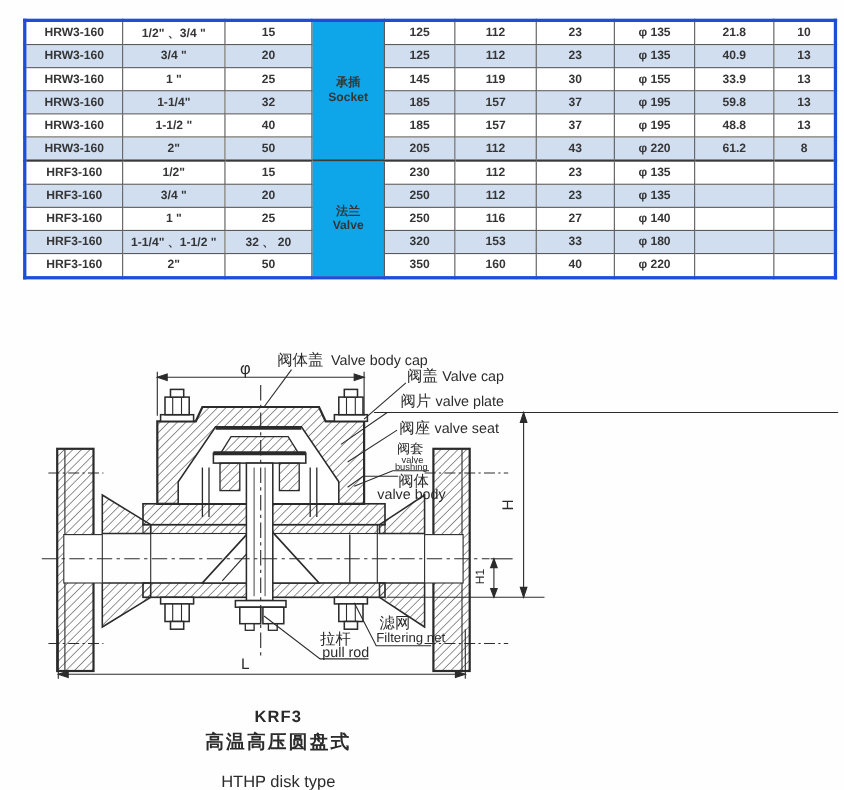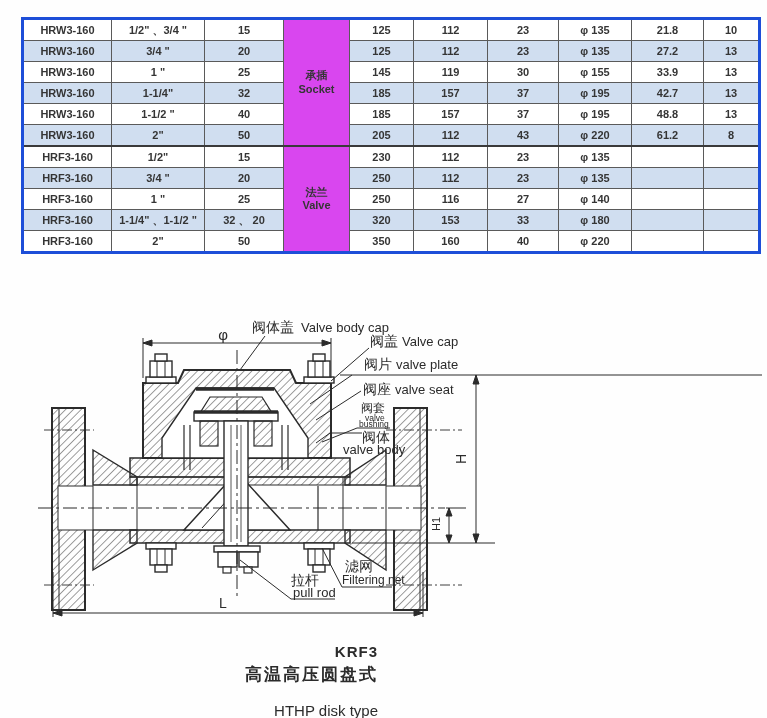--- a/index.html
+++ b/index.html
@@ -5,27 +5,27 @@
   html,body{margin:0;padding:0;}
   body{width:767px;height:718px;position:relative;background:#fefefe;
        font-family:"Liberation Sans",sans-serif;color:#2b2b2b;overflow:hidden;}
   
   #spec{position:absolute;left:21px;top:17px;width:737px;border-collapse:collapse;
         table-layout:fixed;border:3px solid #1d4ed8;
         font:bold 11px "Liberation Sans",sans-serif;color:#353535;}
   #spec td{border:1px solid #5a5a5a;text-align:center;vertical-align:middle;
            height:20px;padding:0;white-space:nowrap;overflow:hidden;background:#fff;}
   #spec tr.shade td{background:#d0def0;}
-  #spec td.section{background:#d946ef;line-height:1.2;}
+  #spec td.section{background:#0ea5e9;line-height:1.2;}
   #spec tr.sect-split td{border-top:2px solid #3a3a3a;}
   
   #drawing{position:absolute;left:0;top:0;}
   text{font-family:"Liberation Sans",sans-serif;fill:#2b2b2b;}
   
-  #caption{position:absolute;left:128px;top:643px;width:250px;text-align:right;}
+  #caption{position:absolute;left:128px;top:643px;width:250px;text-align:center;}
   #caption .m{font:bold 15px "Liberation Sans",sans-serif;letter-spacing:1px;}
   #caption .zh{font:bold 17px "Liberation Sans",sans-serif;letter-spacing:2px;margin-top:3px;}
   #caption .en{font:15px "Liberation Sans",sans-serif;margin-top:16px;}
 </style>
 </head>
 <body>
 
 <table id="spec">
   <colgroup>
       <col style="width:89px">
@@ -56,21 +56,21 @@
     <td>10</td>
   </tr>
   <tr class="shade">
     <td>HRW3-160</td>
         <td>3/4 "</td>
         <td>20</td>
         <td>125</td>
         <td>112</td>
         <td>23</td>
         <td>φ 135</td>
-        <td>27.2</td>
+        <td>40.9</td>
         <td>13</td>
   </tr>
   <tr>
     <td>HRW3-160</td>
         <td>1 "</td>
         <td>25</td>
         <td>145</td>
         <td>119</td>
         <td>30</td>
         <td>φ 155</td>
@@ -78,21 +78,21 @@
         <td>13</td>
   </tr>
   <tr class="shade">
     <td>HRW3-160</td>
         <td>1-1/4"</td>
         <td>32</td>
         <td>185</td>
         <td>157</td>
         <td>37</td>
         <td>φ 195</td>
-        <td>42.7</td>
+        <td>59.8</td>
         <td>13</td>
   </tr>
   <tr>
     <td>HRW3-160</td>
         <td>1-1/2 "</td>
         <td>40</td>
         <td>185</td>
         <td>157</td>
         <td>37</td>
         <td>φ 195</td>

